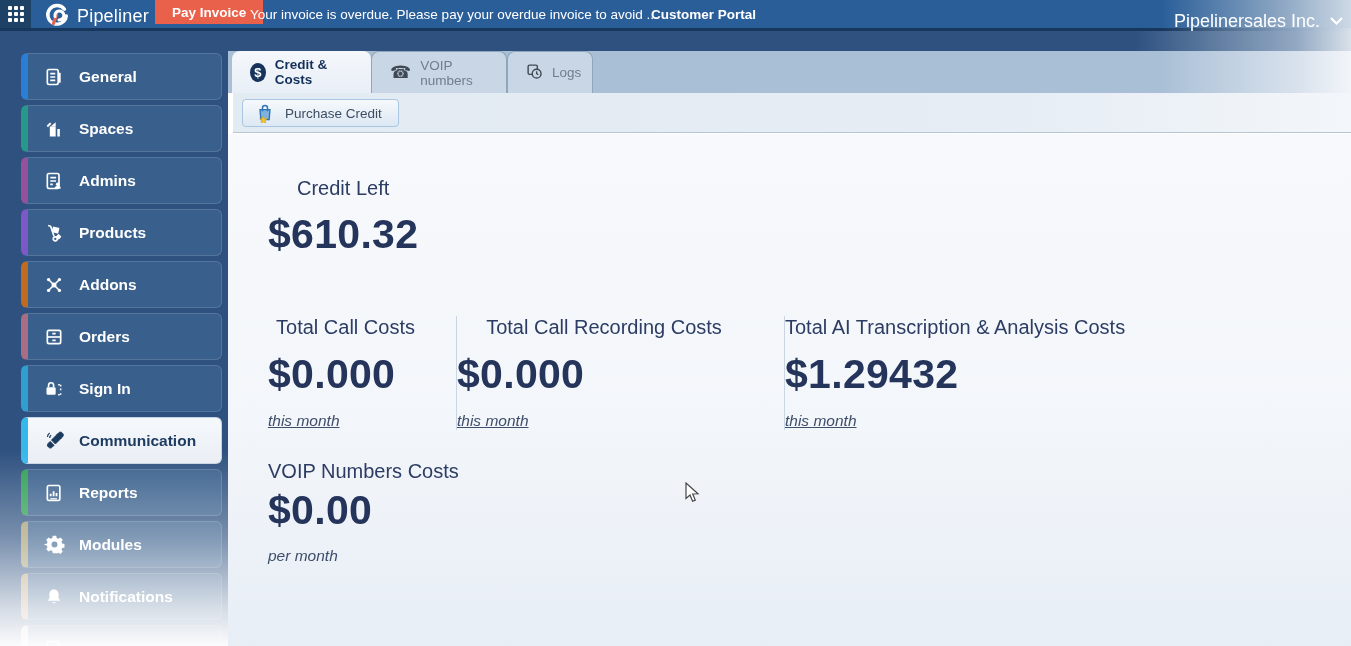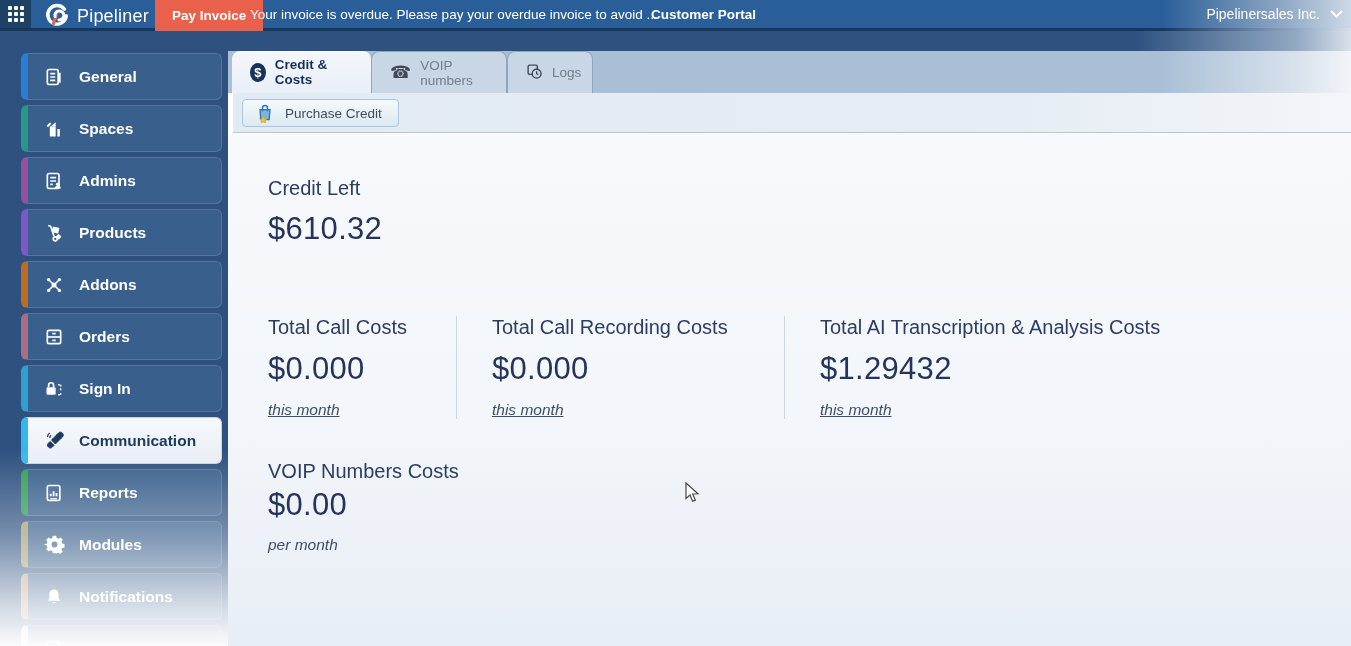--- a/index.html
+++ b/index.html
@@ -11,28 +11,28 @@
   .topbar { position:absolute; left:0; top:0; width:1351px; height:31px;
     background:linear-gradient(90deg,#2a5e99 0%,#2a5e99 86%,#8fa8c4 95%,#cdd9e6 100%); }
   .topbar-border { position:absolute; left:0; top:28px; width:1351px; height:3px;
     background:linear-gradient(90deg,#17375d 0%,#17375d 86%,#8fa8c4 96%,#d5dfe9 100%); }
   .grid-btn { position:absolute; left:0; top:0; width:31px; height:28px; background:#1e4166;
     display:flex; align-items:center; justify-content:center; cursor:pointer; }
   .grid-dots { display:grid; grid-template-columns:repeat(3,4px); grid-template-rows:repeat(3,4px); gap:2px; }
   .grid-dots i { background:#fff; border-radius:1px; }
   .logo { position:absolute; left:44px; top:0; height:32px; display:flex; align-items:center; gap:7px; }
   .logo-text { color:#fff; font-size:18px; font-weight:500; letter-spacing:.2px; }
-  .pay-invoice { position:absolute; left:155px; top:0; height:31px; padding:0 17px; background:#e9614b;
+  .pay-invoice { position:absolute; left:155px; top:0; height:24px; padding:0 17px; background:#e9614b;
     color:#fff; font-size:13.5px; font-weight:700; border:none; display:flex; align-items:center; cursor:pointer; }
   .tb-msg { position:absolute; left:250px; top:0; height:28px; display:flex; align-items:center;
     color:#fff; font-size:13.5px; font-weight:400; }
   .tb-portal { position:absolute; left:651px; top:0; height:28px; display:flex; align-items:center;
     color:#fff; font-size:13.5px; font-weight:700; cursor:pointer; }
-  .tb-account { position:absolute; right:8px; top:0; height:28px; display:flex; align-items:center; gap:10px;
-    color:#fff; font-size:14px; cursor:pointer; }
+  .tb-account { position:absolute; right:8px; top:7px; height:28px; display:flex; align-items:center; gap:10px;
+    color:#fff; font-size:18px; cursor:pointer; }
 
   
   .topband { position:absolute; left:0; top:31px; width:1351px; height:20px;
     background:linear-gradient(90deg,#2e5180 0%,#2e5180 84%,#93a9c3 96%,#d9e1ea 100%); }
 
   
   .sidebar { position:absolute; left:0; top:31px; width:228px; height:615px; background:#2e5180; }
   .side-item { position:absolute; left:21px; width:201px; height:47px; border-radius:6px;
     background:#39608c; border:1px solid rgba(255,255,255,.14); border-left:7px solid #888;
     display:flex; align-items:center; gap:14px; padding-left:15px; cursor:pointer;
@@ -62,28 +62,28 @@
   
   .toolbar { position:absolute; left:233px; top:93px; width:1123px; height:40px;
     background:linear-gradient(90deg,#e2eaf2 0%,#e6edf4 70%,#f3f6fa 100%); border-bottom:1px solid #b7c6d3; }
   .purchase-btn { position:absolute; left:9px; top:6px; height:28px; padding:0 16px 0 12px;
     background:linear-gradient(180deg,#f6f9fc,#dce8f3); border:1px solid #a9c7e2; border-radius:4px;
     display:flex; align-items:center; gap:10px; cursor:pointer; color:#3c4c63; font-size:13.5px; }
 
   
   .content { position:absolute; left:228px; top:134px; width:1123px; height:512px;
     background:linear-gradient(180deg,#f7f9fc 0%,#f3f6fa 55%,#e8eef6 100%); }
-  .stat-label { font-size:20px; color:#2c3c63; }
-  .stat-value { font-size:31px; font-weight:400; color:#25345a; letter-spacing:.3px; }
+  .stat-label { font-size:20px; color:#2c3c63;text-align:center; }
+  .stat-value { font-size:41px; font-weight:700; color:#25345a; letter-spacing:.3px; }
   .stat-period { font-size:15.5px; font-style:italic; color:#3e4e6a; }
   .credit-block { position:absolute; left:40px; top:43px; }
   .credit-block .stat-value { margin-top:11px; }
   .cols { position:absolute; left:40px; top:182px; display:flex; }
   .col { padding-right:33px; }
-  .col + .col { border-left:1px solid #c9d6e2; padding-left:35px; }
+  .col + .col { border-left:1px solid #c9d6e2; }
   .col .stat-value { margin-top:12px; }
   .col .stat-period { margin-top:14px;text-decoration:underline; }
   .col1 { width:188px; }
   .col2 { width:328px; }
   .voip-block { position:absolute; left:40px; top:326px; }
   .voip-block .stat-value { margin-top:4px; }
   .voip-block .stat-period { margin-top:13px; }
 
   .cursor { position:absolute; left:683px; top:482px; pointer-events:none; }
 </style>

